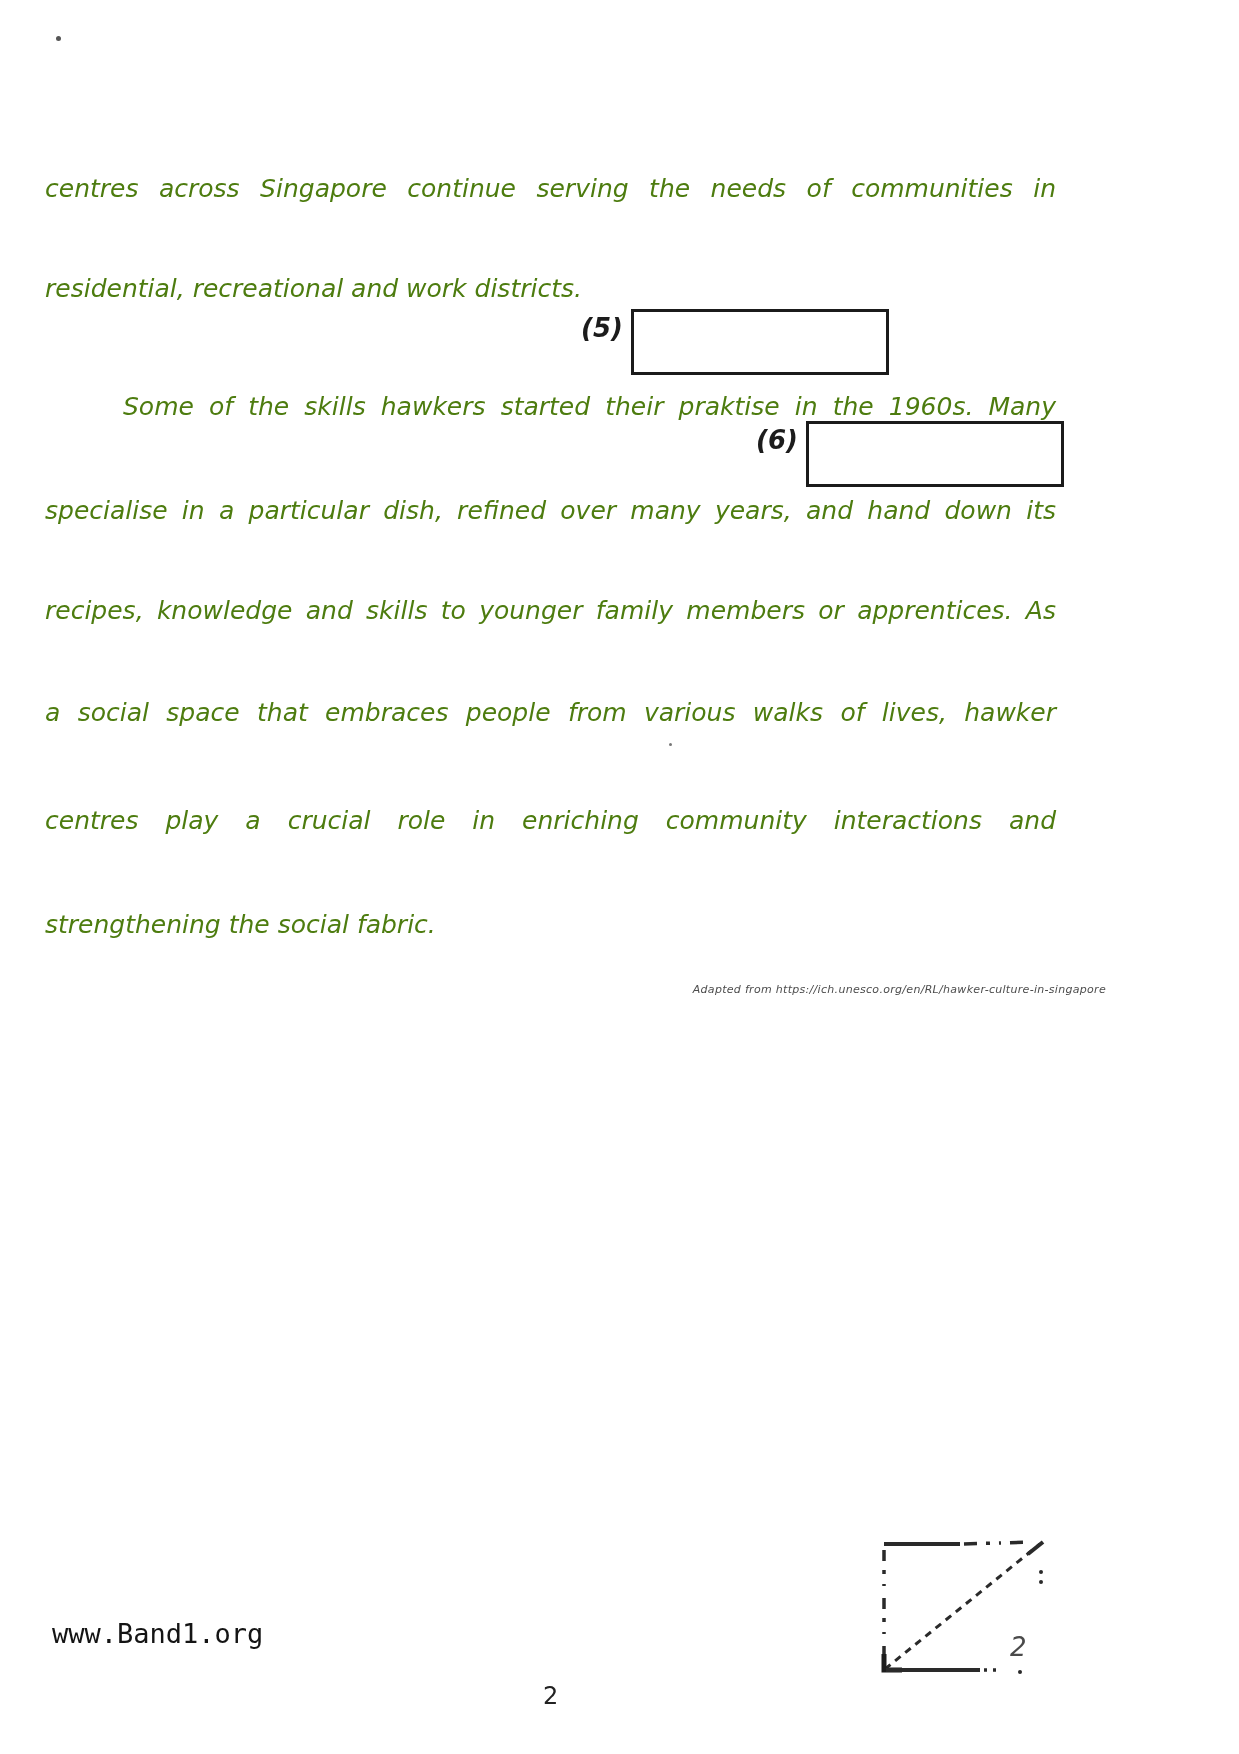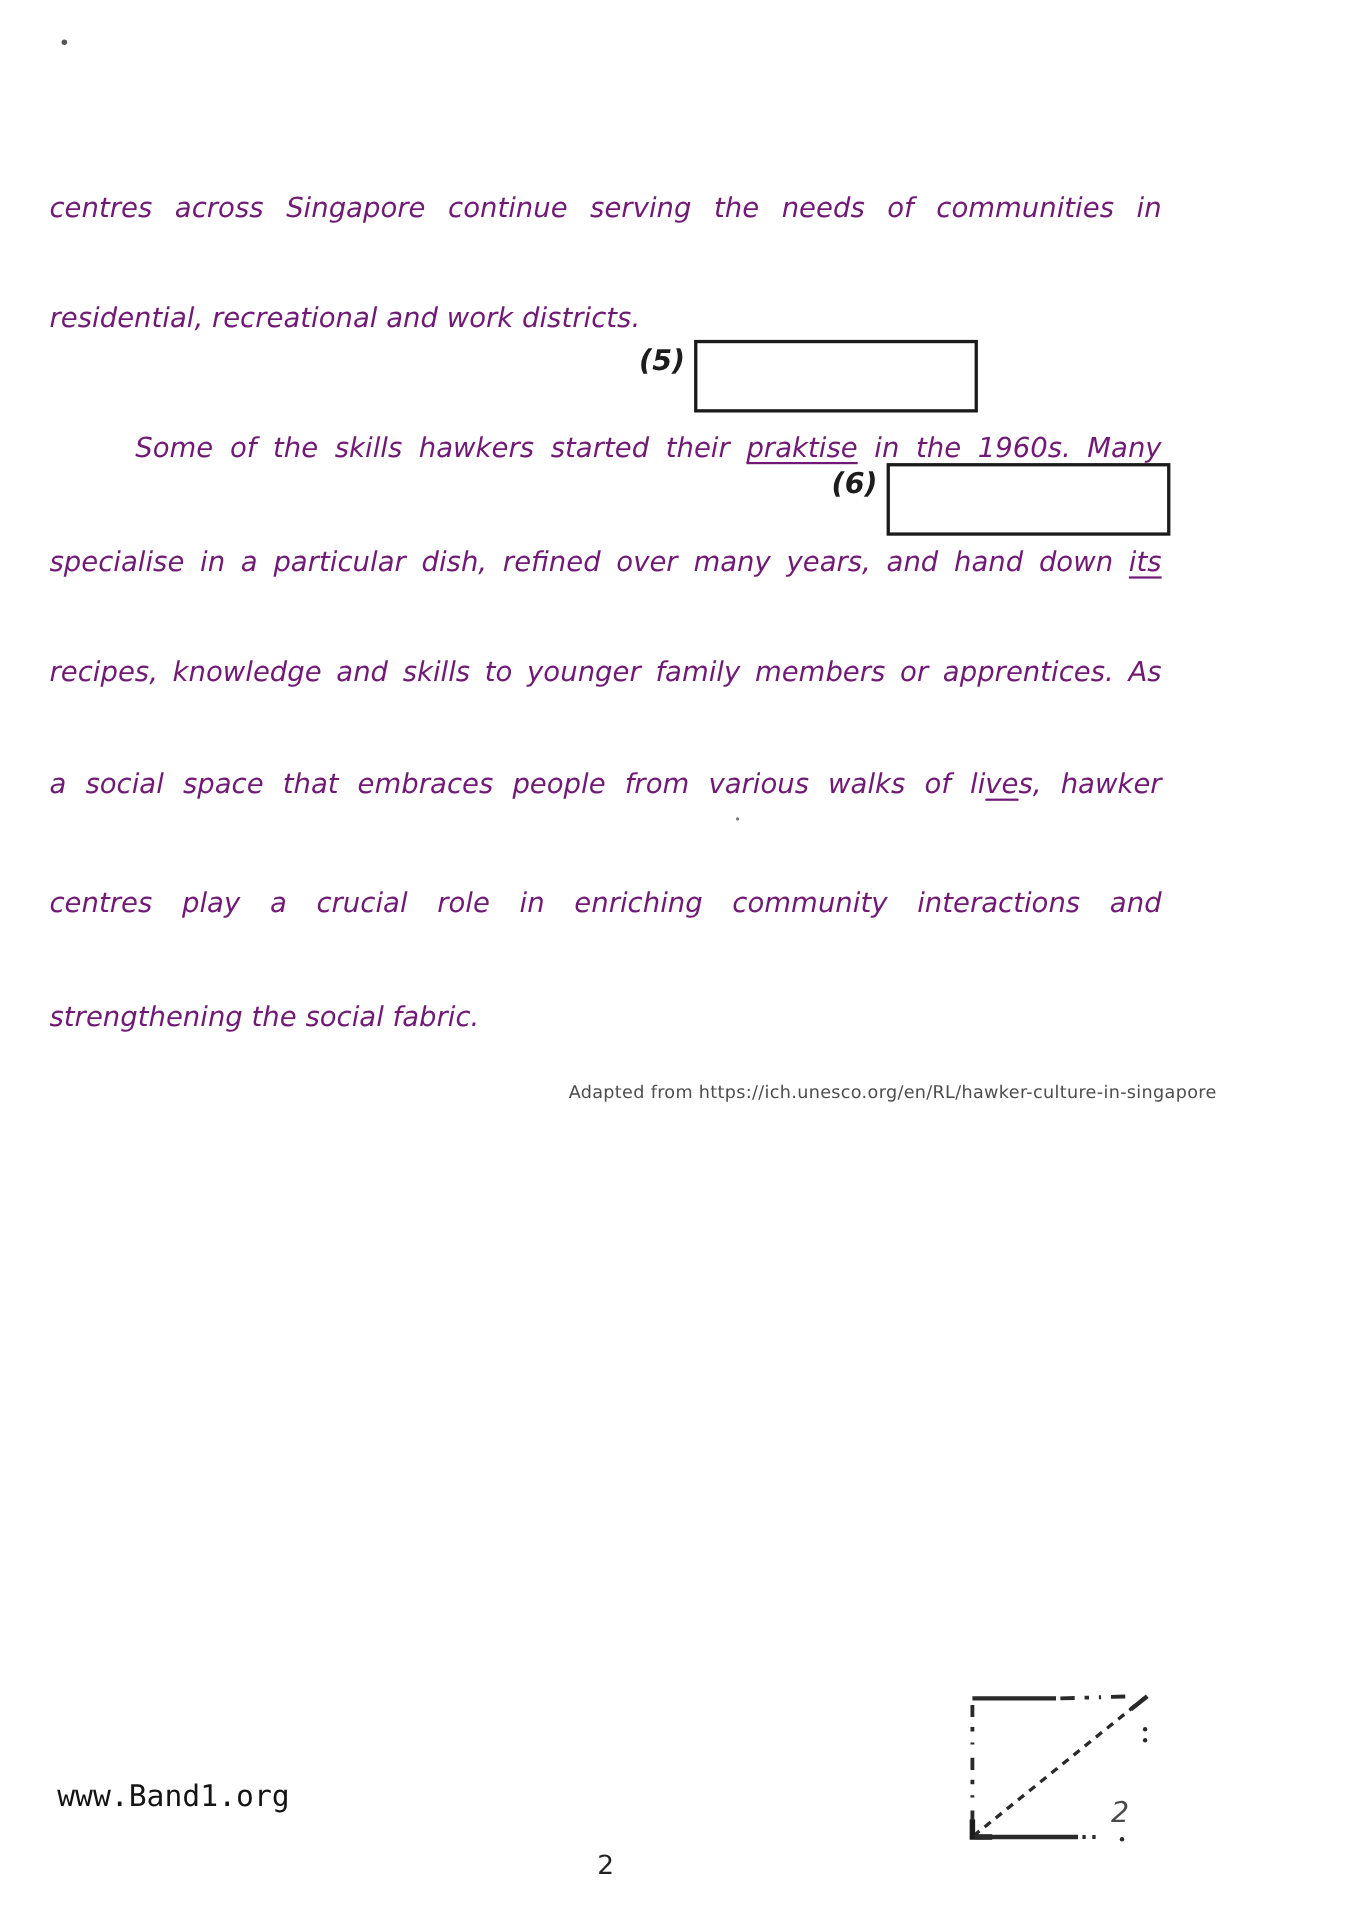--- a/index.html
+++ b/index.html
@@ -12,27 +12,26 @@
     font-family: "DejaVu Sans", sans-serif;
     overflow: hidden;
   }
   .line {
     position: absolute;
     left: 45px;
     width: 1011px;
     font-style: italic;
     font-size: 25px;
     line-height: 34px;
-    color: #701a75;
+    color: #4d7c0f;
     white-space: normal;
   }
   .just { text-align: justify; text-align-last: justify; }
   .indent { text-indent: 78px; }
   .u {
-    text-decoration: underline;
     text-underline-offset: 5px;
     text-decoration-thickness: 2px;
   }
   .anslabel {
     position: absolute;
     font-style: italic;
     font-weight: bold;
     font-size: 26px;
     color: #1c1c1c;
   }
@@ -40,21 +39,22 @@
     position: absolute;
     width: 252px;
     height: 60px;
     border: 3px solid #1b1b1b;
     background: #ffffff;
   }
   .attribution {
     position: absolute;
     top: 983px;
     right: 133px;
-    font-size: 16px;
+    font-style: italic;
+    font-size: 11px;
     color: #4d4d4d;
     letter-spacing: 0.3px;
   }
   .corner-figure { position: absolute; left: 872px; top: 1534px; }
   .fig-label {
     font-family: "DejaVu Sans", sans-serif;
     font-style: italic;
     font-size: 26px;
     fill: #4a4a4a;
   }

